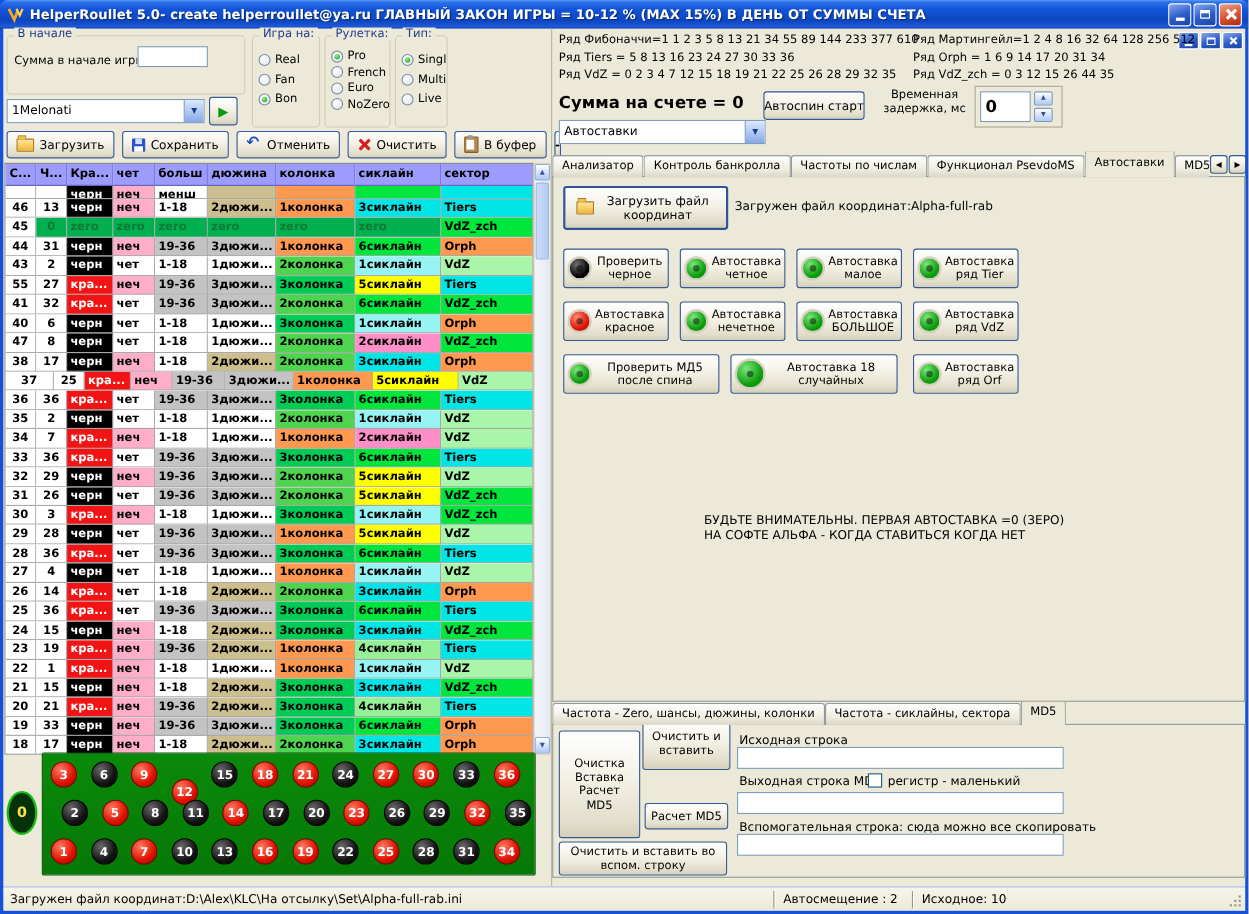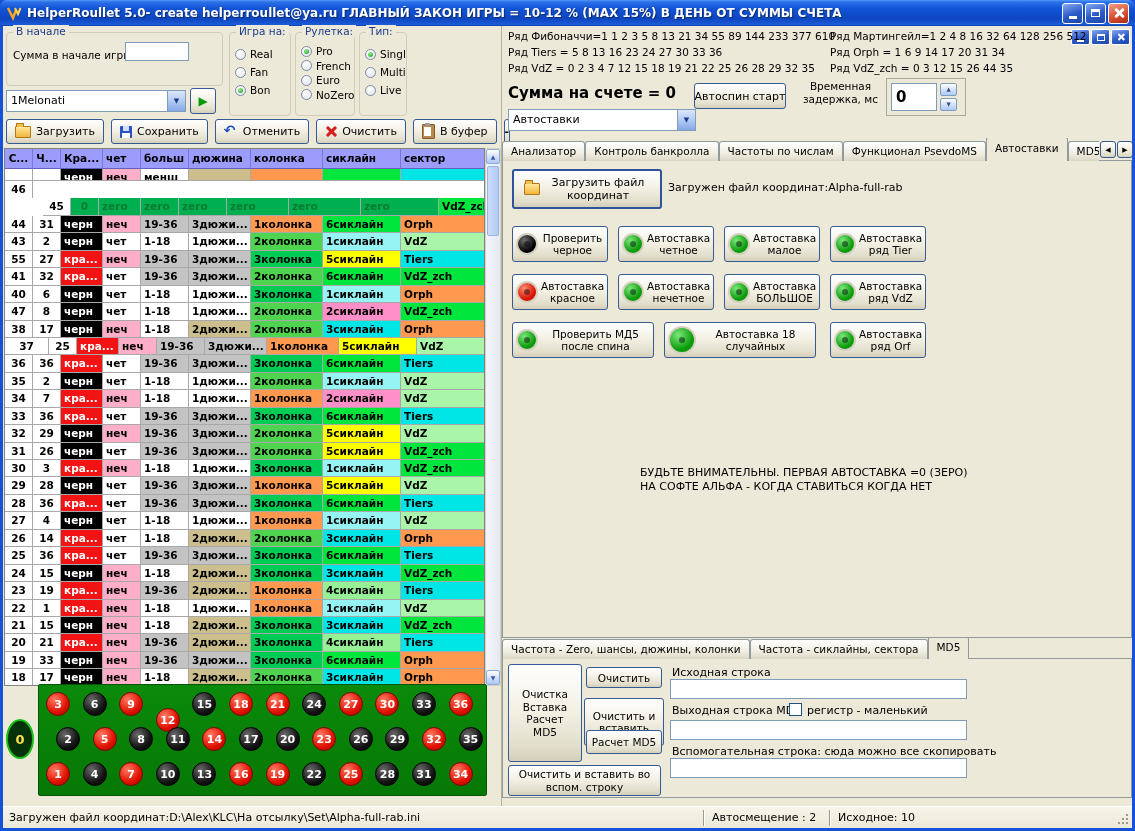--- a/index.html
+++ b/index.html
@@ -267,32 +267,32 @@
         <div class="tcell cnum" style="width: 28px;"></div>
         <div class="tcell cnum" style="width: 28px;"></div>
         <div class="tcell" style="width: 42px; background: rgb(0, 0, 0); color: rgb(255, 255, 255);">черн</div>
         <div class="tcell" style="width: 38px; background: rgb(255, 174, 201); color: rgb(0, 0, 0);">неч</div>
         <div class="tcell" style="width: 48px; background: rgb(255, 255, 255); color: rgb(0, 0, 0);">менш</div>
         <div class="tcell" style="width: 62px; background: rgb(205, 190, 142); color: rgb(0, 0, 0);"></div>
         <div class="tcell" style="width: 72px; background: rgb(255, 153, 80); color: rgb(0, 0, 0);"></div>
         <div class="tcell" style="width: 78px; background: rgb(0, 230, 60); color: rgb(0, 0, 0);"></div>
         <div class="tcell" style="width: 84px; background: rgb(0, 229, 229); color: rgb(0, 0, 0);"></div>
       </div>
-      <div class="trow" style="height: 17.45px; flex-direction: column;">
+      <div class="trow" style="height: 17.45px;">
         <div class="tcell cnum" style="width: 28px;">46</div>
         <div class="tcell cnum" style="width: 28px;">13</div>
         <div class="tcell" style="width: 42px; background: rgb(0, 0, 0); color: rgb(255, 255, 255);">черн</div>
         <div class="tcell" style="width: 38px; background: rgb(255, 174, 201); color: rgb(0, 0, 0);">неч</div>
         <div class="tcell" style="width: 48px; background: rgb(255, 255, 255); color: rgb(0, 0, 0);">1-18</div>
         <div class="tcell" style="width: 62px; background: rgb(205, 190, 142); color: rgb(0, 0, 0);">2дюжи...</div>
         <div class="tcell" style="width: 72px; background: rgb(255, 153, 80); color: rgb(0, 0, 0);">1колонка</div>
         <div class="tcell" style="width: 78px; background: rgb(0, 229, 229); color: rgb(0, 0, 0);">3сиклайн</div>
         <div class="tcell" style="width: 84px; background: rgb(0, 229, 229); color: rgb(0, 0, 0);">Tiers</div>
       </div>
-      <div class="trow" style="height: 17.45px; padding-left: 38px;">
+      <div class="trow" style="height: 17.45px;">
         <div class="tcell cnum" style="width: 28px;">45</div>
         <div class="tcell cnum" style="width: 28px; background: rgb(0, 176, 80); color: rgb(11, 122, 51);">0</div>
         <div class="tcell" style="width: 42px; background: rgb(0, 176, 80); color: rgb(11, 122, 51);">zero</div>
         <div class="tcell" style="width: 38px; background: rgb(0, 176, 80); color: rgb(11, 122, 51);">zero</div>
         <div class="tcell" style="width: 48px; background: rgb(0, 176, 80); color: rgb(11, 122, 51);">zero</div>
         <div class="tcell" style="width: 62px; background: rgb(0, 176, 80); color: rgb(11, 122, 51);">zero</div>
         <div class="tcell" style="width: 72px; background: rgb(0, 176, 80); color: rgb(11, 122, 51);">zero</div>
         <div class="tcell" style="width: 78px; background: rgb(0, 176, 80); color: rgb(11, 122, 51);">zero</div>
         <div class="tcell" style="width: 84px; background: rgb(0, 230, 60); color: rgb(0, 0, 0);">VdZ_zch</div>
       </div>
@@ -687,21 +687,21 @@
 
   <div id="bpanel"></div>
   <div id="btabs">
       <div class="tab">Частота - Zero, шансы, дюжины, колонки</div>
       <div class="tab">Частота - сиклайны, сектора</div>
       <div class="tab active">MD5</div>
     </div>
 
   <div class="xpb mbtn wrap" style="left:508px;top:664px;width:74px;height:98px">Очистка Вставка Расчет MD5</div>
   <div class="xpb mbtn" style="left:586px;top:667px;width:76px;height:21px">Очистить</div>
-  <div class="xpb mbtn wrap" style="left:584px;top:698px;width:80px;height:48px">Очистить и вставить</div>
+  <div class="xpb mbtn wrap" style="left:584px;top:652px;width:80px;height:48px">Очистить и вставить</div>
   <div class="xpb mbtn" style="left:586px;top:730px;width:76px;height:24px">Расчет MD5</div>
   <div class="xpb mbtn wrap" style="left:508px;top:765px;width:153px;height:31px">Очистить и вставить во вспом. строку</div>
 
   <span class="plain" style="left:672px;top:666px">Исходная строка</span>
   <input class="tin" style="left: 670px; top: 679px; width: 297px; height: 20px;" value="">
   <span class="plain" style="left:672px;top:704px">Выходная строка MD5</span>
   <span class="cb" style="left:789px;top:703px"></span>
   <span class="plain" style="left:807px;top:704px">регистр  - маленький</span>
   <input class="tin" style="left: 670px; top: 720px; width: 297px; height: 20px;" value="">
   <span class="plain" style="left:672px;top:745px">Вспомогательная строка: сюда можно все скопировать</span>

